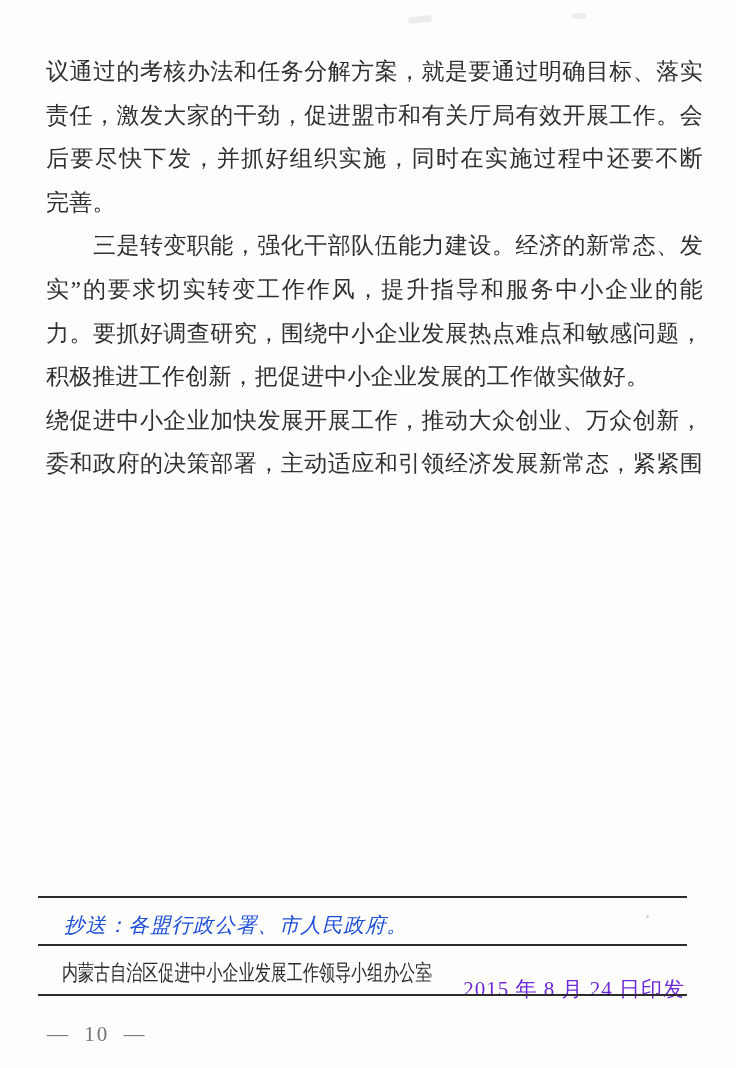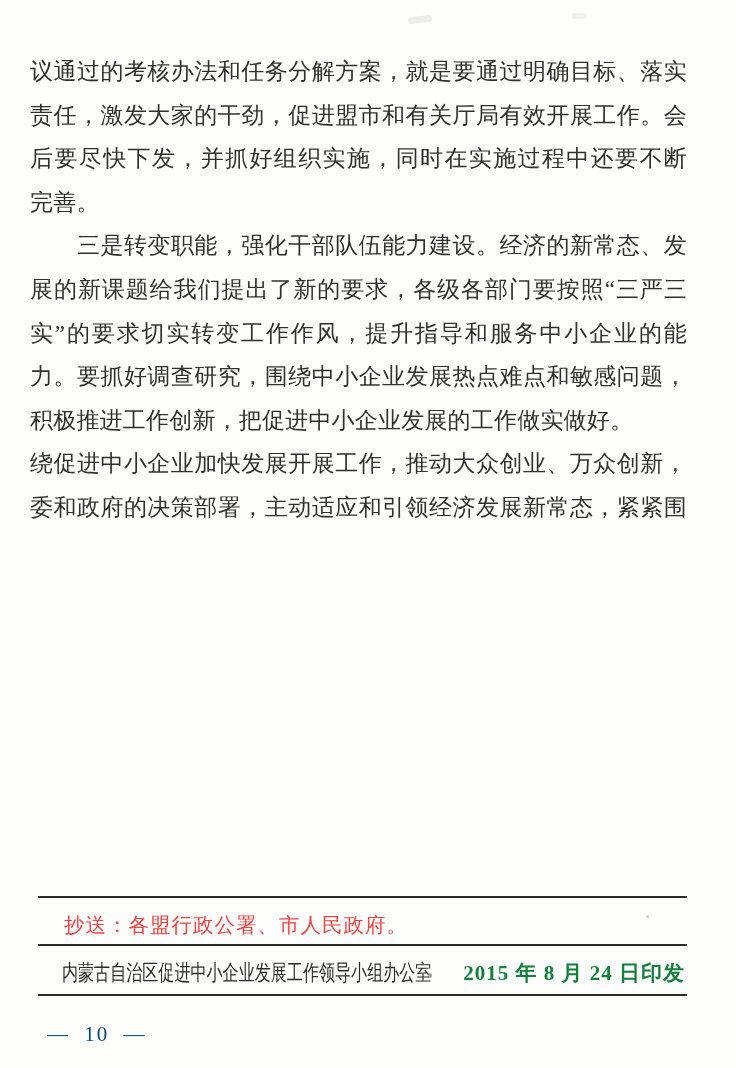--- a/index.html
+++ b/index.html
@@ -15,21 +15,21 @@
     margin: 0 auto;
     background: #fdfdfb;
     overflow: hidden;
     font-family: "Liberation Serif", "DejaVu Serif", serif;
     color: #2e2e2e;
   }
 
   
   .doc-body {
     position: absolute;
-    left: 30px;
+    left: 46px;
     top: 50px;
     width: 657px;
   }
   .line {
     height: 43.6px;
     line-height: 43.6px;
     font-size: 23px;
     color: #303030;
     white-space: nowrap;
     text-align: justify;
@@ -59,57 +59,57 @@
   .rule-3 { top: 994px; }
 
   .cc-line {
     position: absolute;
     left: 64px;
     top: 906px;
     height: 38px;
     line-height: 38px;
     font-size: 20.5px;
     letter-spacing: 1px;
-    color: #ef4444;
+    color: #1d4ed8;
     white-space: nowrap;
+    font-style: italic;
   }
   .issue-row {
     position: absolute;
     left: 62px;
     right: 51px;
     top: 952px;
     height: 42px;
     line-height: 42px;
   }
   .issuer {
     display: inline-block;
     font-size: 22px;
     color: #2b2b2b;
     white-space: nowrap;
     transform: scaleX(0.73);
     transform-origin: 0 50%;
   }
   .print-date {
     position: absolute;
     right: 0;
-    top: 0;
+    top: 16px;
     font-size: 21px;
     letter-spacing: 1px;
-    color: #15803d;
+    color: #6d28d9;
     white-space: nowrap;
-    font-weight: bold;
   }
   .page-number {
     position: absolute;
     left: 47px;
     top: 1022px;
     font-size: 21px;
     letter-spacing: 2px;
     word-spacing: 7px;
-    color: #0c4a6e;
+    color: #737373;
     white-space: nowrap;
   }
 
   
   .smudge {
     position: absolute;
     border-radius: 4px;
   }
   .smudge-1 {
     left: 408px; top: 16px; width: 24px; height: 7px;
@@ -139,21 +139,20 @@
   <div class="smudge dot-2"></div>
 
   <main class="doc-body">
 
     <div class="line">议通过的考核办法和任务分解方案，就是要通过明确目标、落实</div>
     <div class="line">责任，激发大家的干劲，促进盟市和有关厅局有效开展工作。会</div>
     <div class="line">后要尽快下发，并抓好组织实施，同时在实施过程中还要不断</div>
     <div class="line end">完善。</div>
 
     <div class="line indent">三是转变职能，强化干部队伍能力建设。经济的新常态、发</div>
-    <div class="line">展的新课题给我们提出了新的要求，各级各部门要按照“三严三</div>
     <div class="line">实”的要求切实转变工作作风，提升指导和服务中小企业的能</div>
     <div class="line">力。要抓好调查研究，围绕中小企业发展热点难点和敏感问题，</div>
     <div class="line end">积极推进工作创新，把促进中小企业发展的工作做实做好。</div>
 
     <div class="line">绕促进中小企业加快发展开展工作，推动大众创业、万众创新，</div>
     <div class="line">委和政府的决策部署，主动适应和引领经济发展新常态，紧紧围</div>
   </main>
 
   <div class="rule rule-1"></div>
 

